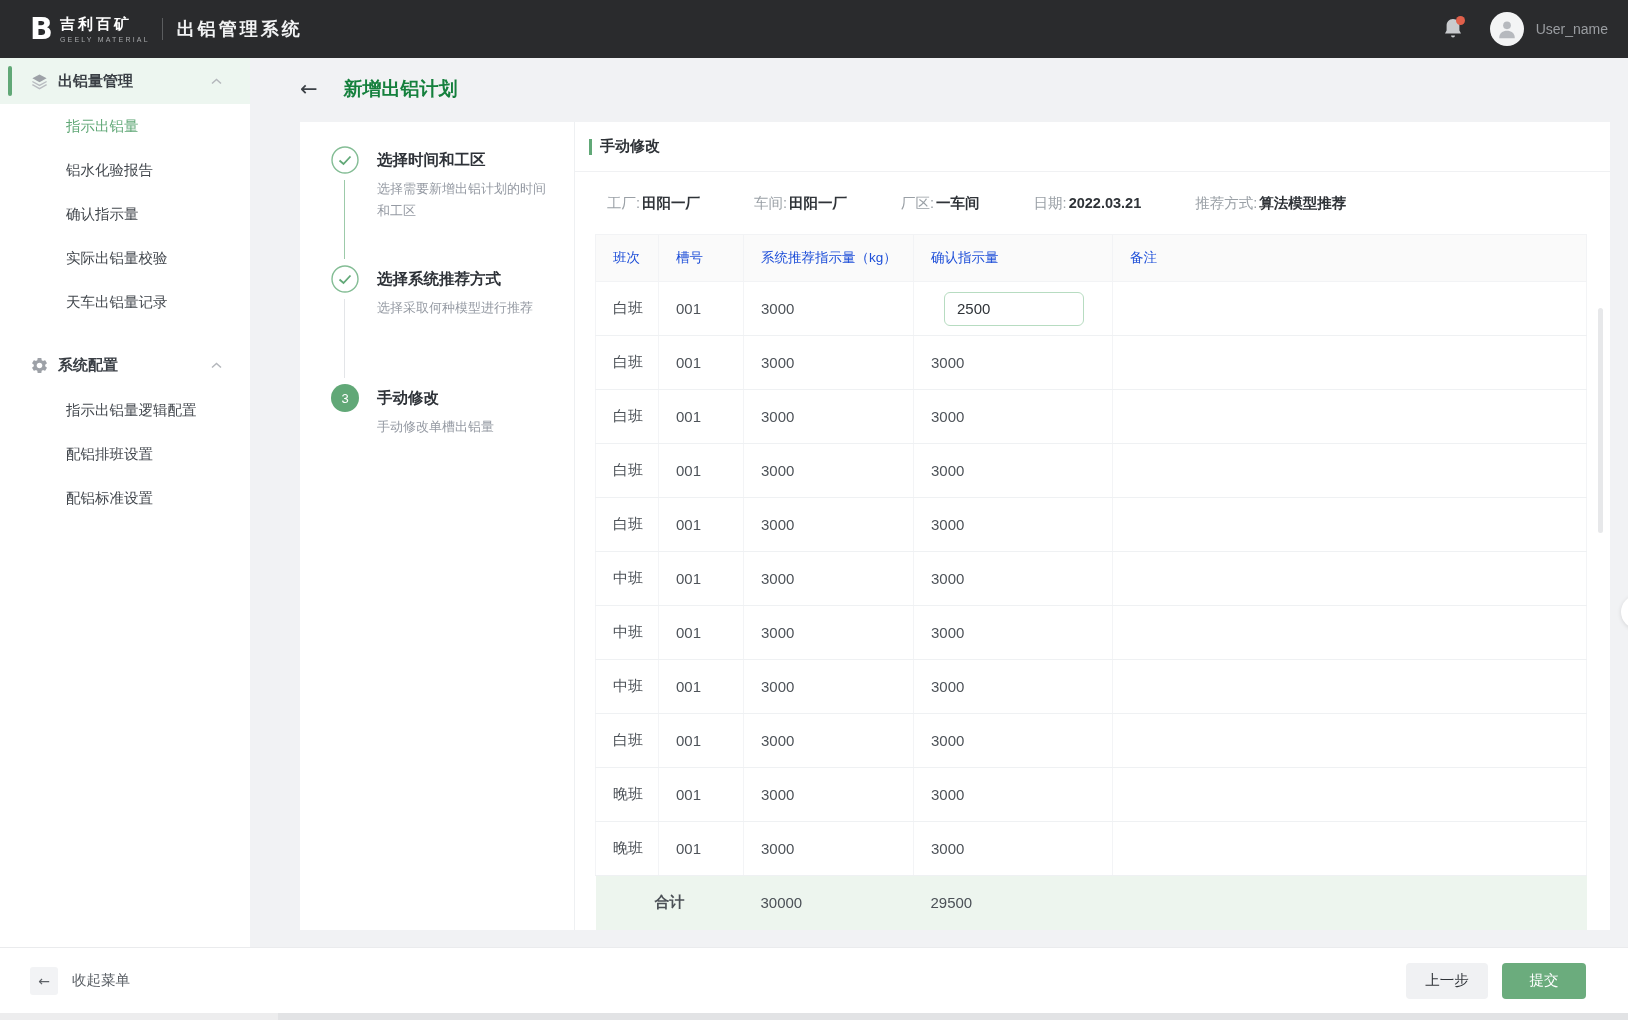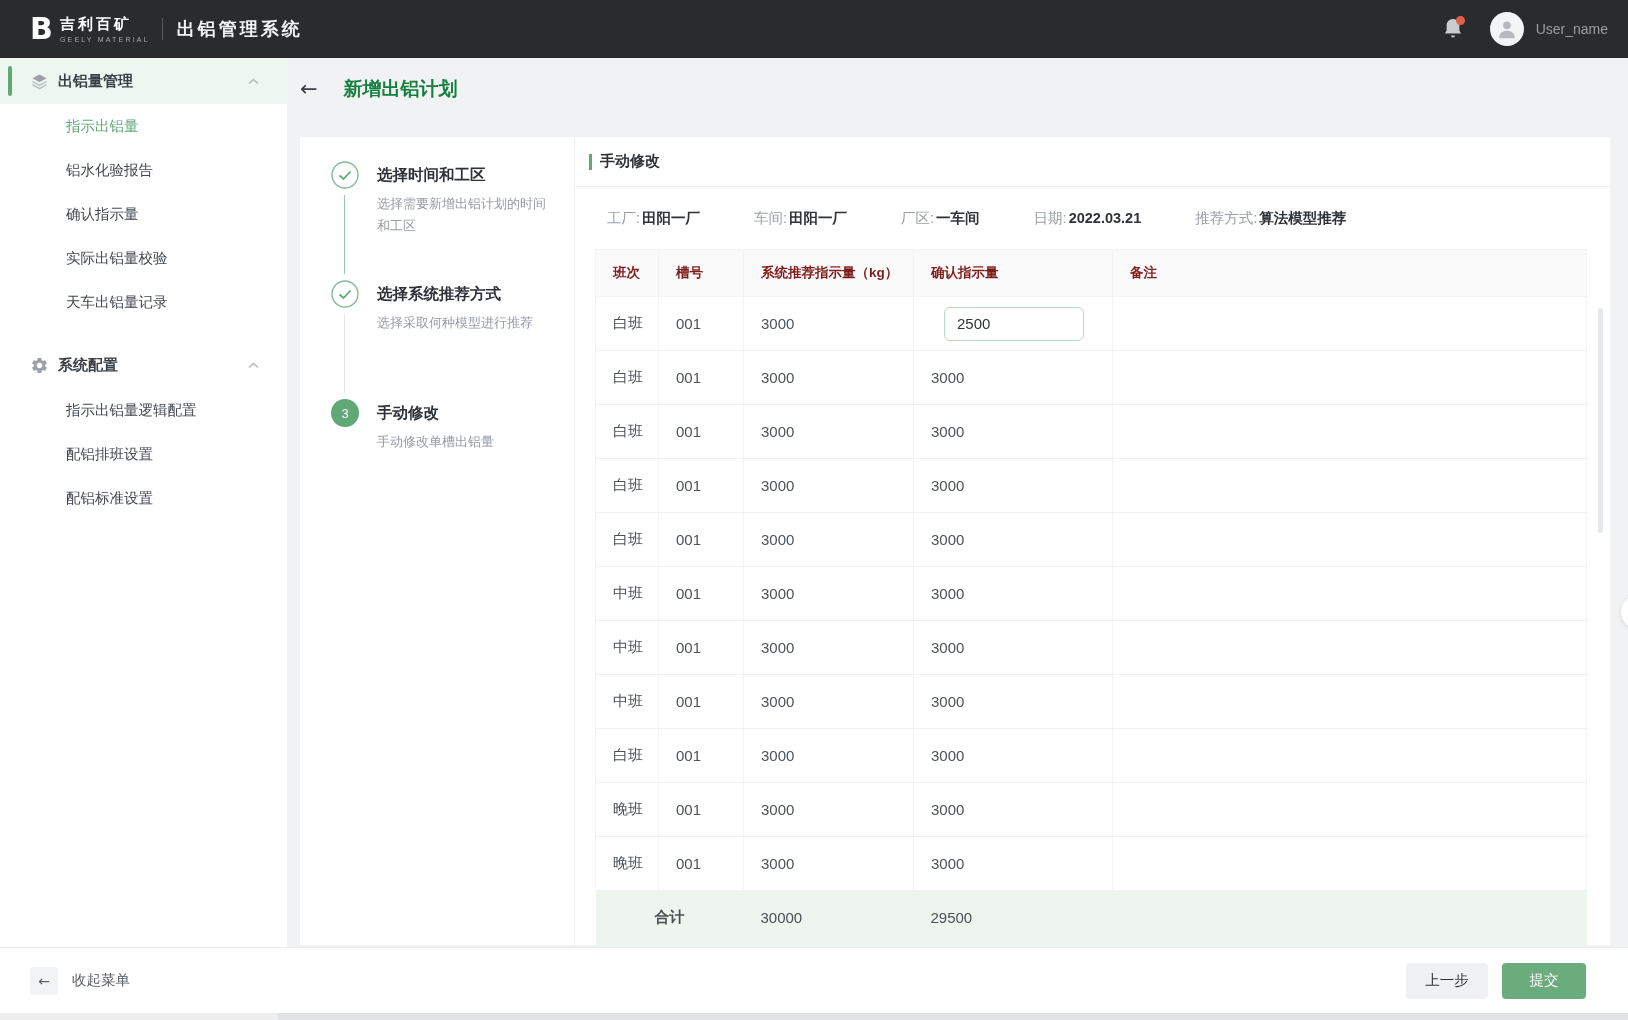--- a/index.html
+++ b/index.html
@@ -19,42 +19,42 @@
   .app-title{ color:#f2f3f4; font-size:18px; font-weight:600; letter-spacing:3px; }
   .header-right{ position:absolute; right:20px; top:0; height:58px; display:flex; align-items:center; }
   .bell-wrap{ position:relative; width:22px; height:24px; margin-right:26px; cursor:pointer;}
   .notif-dot{ position:absolute; right:-1px; top:-1px; width:9px; height:9px;
     border-radius:50%; background:#e0604b; }
   .avatar{ width:34px; height:34px; border-radius:50%; background:#f3f4f5;
     display:flex; align-items:center; justify-content:center; overflow:hidden;}
   .username{ color:#9a9da1; font-size:14px; margin-left:12px; }
 
   
-  .sidebar{ position:absolute; left:0; top:58px; width:287px; height:889px; background:#fff; }
+  .sidebar{ position:absolute; left:0; top:58px; width:250px; height:889px; background:#fff; }
   .menu-section{ position:relative; height:46px; display:flex; align-items:center; cursor:pointer; }
   .menu-section.active{ background:#edf6f0; }
   .active-pill{ position:absolute; left:8px; top:8px; width:4px; height:30px;
     border-radius:2px; background:#61a877; }
   .menu-icon{ width:19px; height:19px; margin-left:30px; flex:0 0 auto; }
   .menu-label{ margin-left:9px; font-size:15px; font-weight:600; color:#3a3f45; }
   .chevron{ position:absolute; right:28px; top:20px; }
   .submenu{ list-style:none; }
   .submenu li{ height:44px; display:flex; align-items:center; padding-left:66px;
     font-size:14.5px; color:#42474d; cursor:pointer; }
   .submenu li.active{ color:#61a877; }
   .section-gap{ margin-top:18px; }
 
   
   .page-head{ position:absolute; left:300px; top:76px; display:flex; align-items:center; }
   .back-arrow{ font-size:21px; color:#3c4146; cursor:pointer; line-height:1;
     font-family:"DejaVu Sans",sans-serif;}
   .page-title{ margin-left:26px; font-size:19px; font-weight:700; color:#15803d; }
 
   
-  .card{ position:absolute; left:300px; top:137px; width:1310px; height:808px;
+  .card{ position:absolute; left:300px; top:122px; width:1310px; height:808px;
     background:#fff; display:flex; }
 
   
   .steps-col{ position:relative; width:275px; border-right:1px solid #eef0f2; flex:0 0 auto; }
   .step{ position:absolute; left:31px; display:flex; }
   .step-circle{ width:28px; height:28px; flex:0 0 auto; }
   .step-circle.filled{ border-radius:50%; background:#61a877; color:#fff;
     display:flex; align-items:center; justify-content:center; font-size:13px; }
   .step-text{ margin-left:18px; width:178px; }
   .step-title{ font-size:15.5px; font-weight:700; color:#2e3238; margin-top:4px; }
@@ -69,22 +69,22 @@
     border-bottom:1px solid #f0f1f3; }
   .green-bar{ width:3px; height:16px; background:#61a877; margin-right:8px; }
   .section-title{ font-size:15px; font-weight:700; color:#2e3237; }
   .meta-row{ height:62px; display:flex; align-items:center; padding-left:16px; }
   .meta-item{ margin-right:38px; font-size:14.5px;margin-left:16px; }
   .meta-label{ color:#9aa0a6; }
   .meta-value{ color:#2f3338; font-weight:700; margin-left:2px; }
 
   
   .plan-table{ border-collapse:collapse; margin-left:20px; width:992px; table-layout:fixed; }
-  .plan-table th{ height:47px; background:#fafafa; font-weight:700; font-size:13.5px;
-    color:#7f1d1d; text-align:left; padding-left:17px; border:1px solid #f2f3f5; }
+  .plan-table th{ height:47px; background:#fafafa; font-weight:400; font-size:13.5px;
+    color:#1d4ed8; text-align:left; padding-left:17px; border:1px solid #f2f3f5; }
   .plan-table td{ height:54px; font-size:15px; color:#4e5359; text-align:left;
     padding-left:17px; border:1px solid #f3f4f6; border-bottom-color:#eff1f3; }
   .plan-table .input-cell{ padding-left:30px; }
   .confirm-input{ width:140px; height:34px; border:1px solid #b7dcc1; border-radius:6px;
     padding:0 12px; font-size:15px; color:#2f3338; outline:none;
     font-family:"Liberation Sans","DejaVu Sans",sans-serif; }
   .total-row td{ background:#edf5ee; border-left:none; border-right:none;
     border-bottom:none; border-top:1px solid #e9f1ea; color:#4b5056; }
   .total-row .total-label{ text-align:center; padding-left:0; font-weight:600; }
 

